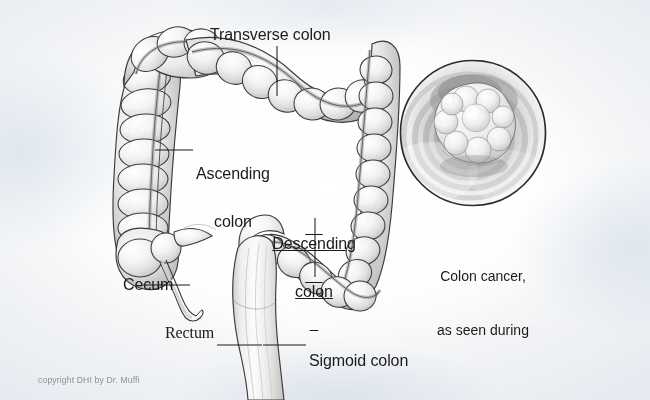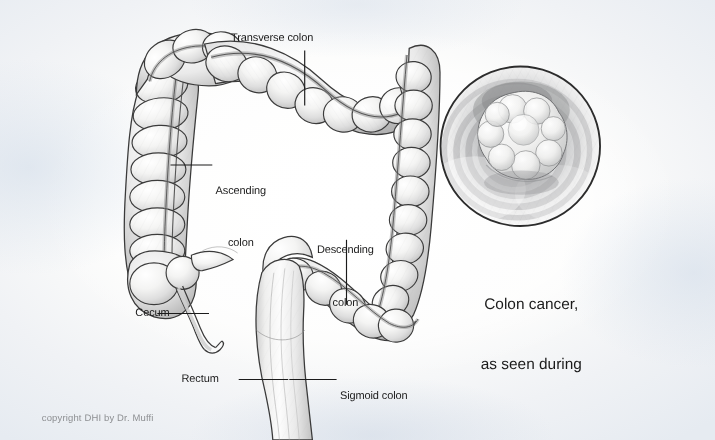--- a/index.html
+++ b/index.html
@@ -37,21 +37,21 @@
     position: absolute;
     inset: 0;
     width: 650px;
     height: 400px;
     display: block;
   }
   
   .label {
     position: absolute;
     color: #1b1b1b;
-    font-size: 10px;
+    font-size: 16px;
     line-height: 15.5px;
     white-space: pre;
     letter-spacing: -0.1px;
   }
   .label.two-line { line-height: 16px; }
   .caption {
     position: absolute;
     color: #1b1b1b;
     font-size: 14px;
     line-height: 18px;
@@ -300,28 +300,28 @@
     </g>
   </svg>
 
   <div class="label" style="left:210px; top:27px;">Transverse colon</div>
 
   <div class="label two-line ctr" style="left:196px; top:134px;text-align:center;">
     <div>Ascending</div>
     <div>colon</div>
   </div>
 
-  <div class="label two-line ctr" style="left:258px; top:188px; width:112px;">
+  <div class="label two-line ctr" style="left:258px; top:204px; width:112px;text-decoration:underline;">
     <div>Descending</div>
     <div>colon</div>
   </div>
 
   <div class="label" style="left:97px; top:277px;margin-left:26px;">Cecum</div>
 
-  <div class="label" style="left:165px; top:337px;">Rectum</div>
+  <div class="label" style="left:165px; top:325px;font-family:Liberation Serif, serif;">Rectum</div>
 
   <div class="label" style="left:309px; top:337px;margin-top:16px;">Sigmoid colon</div>
 
   <div class="caption" style="left:413px; top:231px; width:140px;">
     <div>Colon cancer,</div>
     <div>as seen during</div>
   </div>
 
   <div class="credit" style="left:38px; top:375px;">copyright DHI by Dr. Muffi</div>
 

